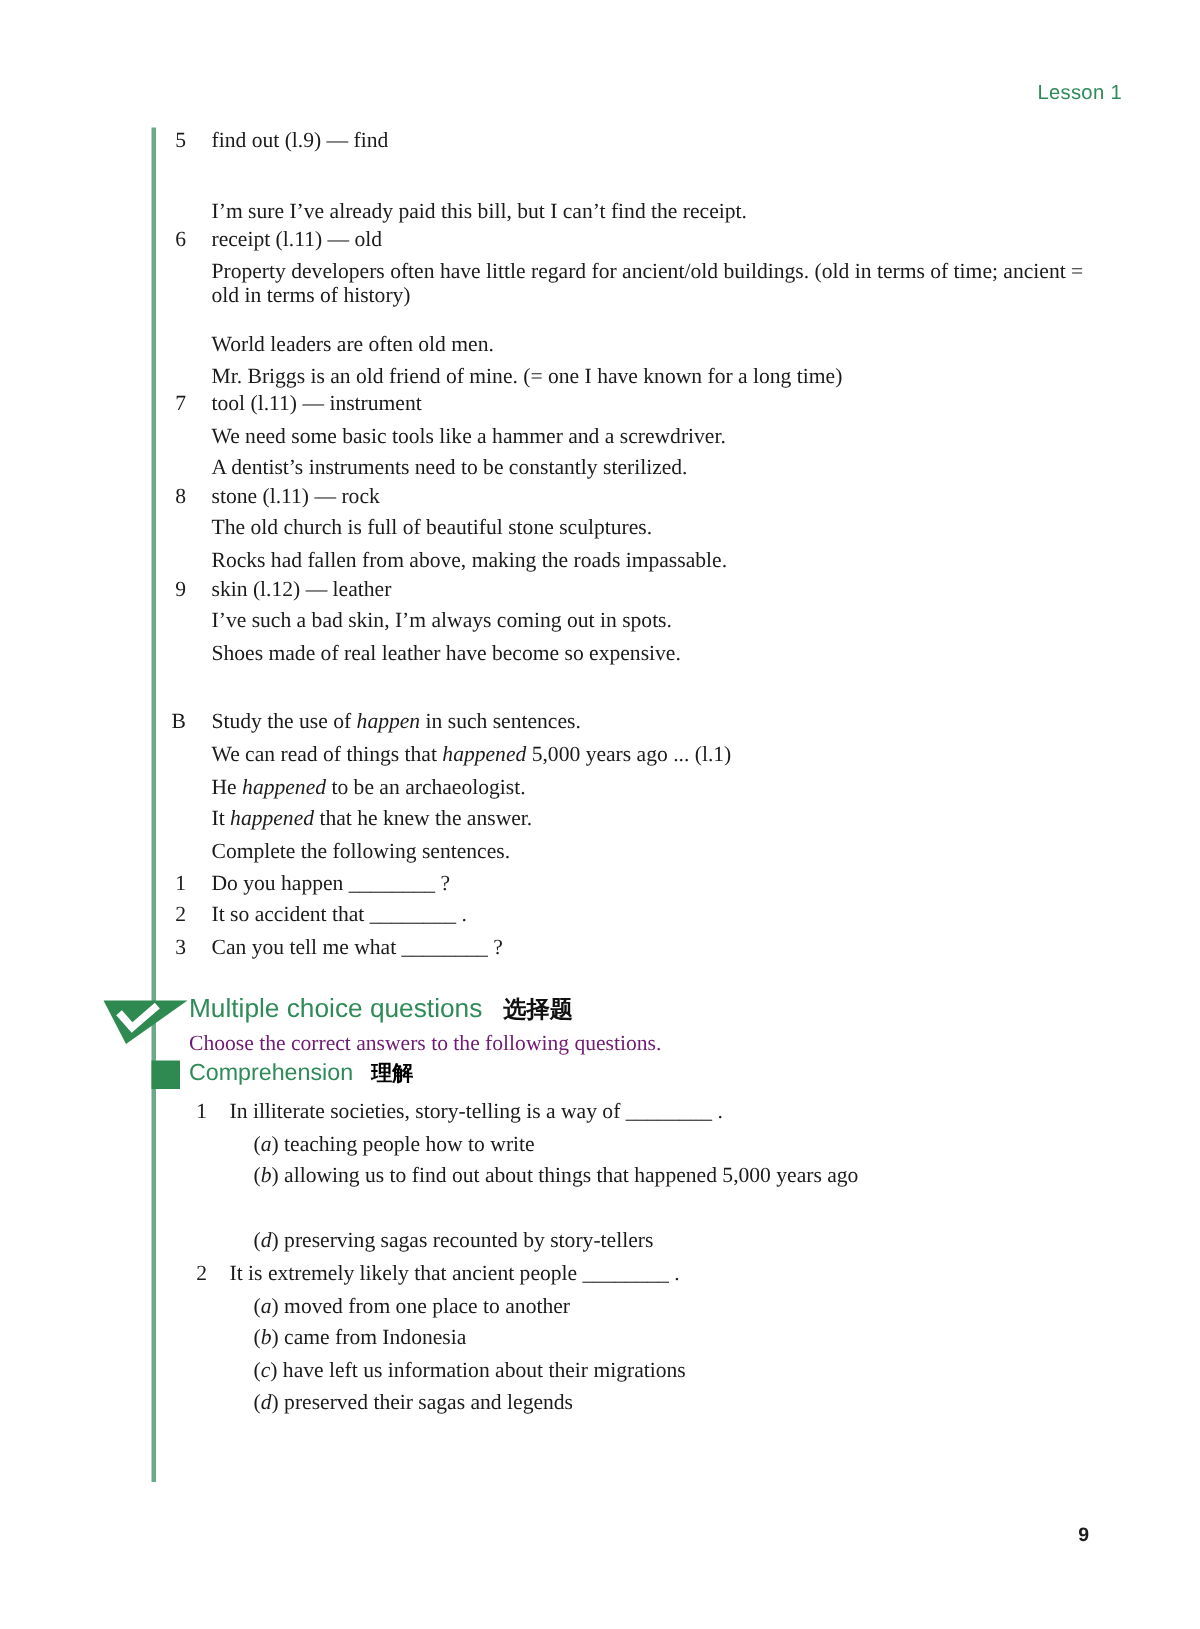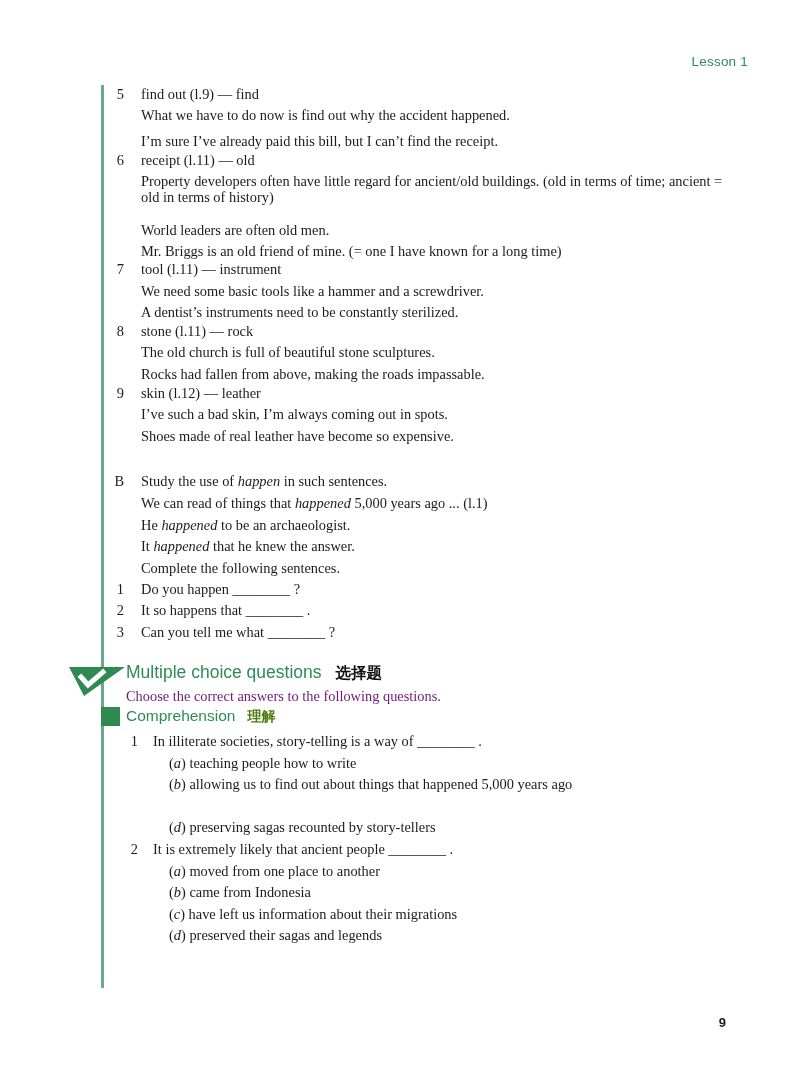--- a/index.html
+++ b/index.html
@@ -101,21 +101,21 @@
   .sub-title {
     position: absolute;
     left: 126px;
     top: 707px;
     font-family: "Liberation Sans", sans-serif;
     font-size: 15.5px;
     color: #2e8b57;
     white-space: nowrap;
   }
   .sub-title .cn {
-    color: #4d7c0f;
+    color: #000000;
     font-weight: bold;
     font-size: 14px;
     margin-left: 12px;
   }
 
   
   .folio {
     position: absolute;
     right: 74px;
     top: 1015px;
@@ -129,21 +129,20 @@
 <body>
 
 <div class="page">
 
   <div class="running-head">Lesson 1</div>
 
   <div class="rule"></div>
 
   <div class="num" style="left:110px; top:86px;">5</div>
   <div class="line" style="left:141px; top:86px;">find out (l.9) — find</div>
-  <div class="line" style="left:141px; top:107px;">What we have to do now is find out why the accident happened.</div>
   <div class="line" style="left:141px; top:133px;font-family:Liberation Serif, serif;">I’m sure I’ve already paid this bill, but I can’t find the receipt.</div>
 
   <div class="num" style="left:110px; top:152px;">6</div>
   <div class="line" style="left:141px; top:152px;">receipt (l.11) — old</div>
   <div class="line wrap" style="left:141px; top:173px; width:592px;">Property developers often have little regard for ancient/old buildings. (old in terms of time; ancient = old in terms of history)</div>
   <div class="line" style="left:141px; top:222px;">World leaders are often old men.</div>
   <div class="line" style="left:141px; top:243px;">Mr. Briggs is an old friend of mine. (= one I have known for a long time)</div>
 
   <div class="num" style="left:110px; top:261px;">7</div>
   <div class="line" style="left:141px; top:261px;">tool (l.11) — instrument</div>
@@ -165,21 +164,21 @@
 
   <div class="line" style="left:141px; top:495px;"><span>We can read of things that </span><i>happened</i><span> 5,000 years ago ... (l.1)</span></div>
   <div class="line" style="left:141px; top:517px;"><span>He </span><i>happened</i><span> to be an archaeologist.</span></div>
   <div class="line" style="left:141px; top:538px;"><span>It </span><i>happened</i><span> that he knew the answer.</span></div>
 
   <div class="line" style="left:141px; top:560px;">Complete the following sentences.</div>
 
   <div class="num" style="left:110px; top:581px;">1</div>
   <div class="line" style="left:141px; top:581px;">Do you happen ________ ?</div>
   <div class="num" style="left:110px; top:602px;">2</div>
-  <div class="line" style="left:141px; top:602px;">It so happens that ________ .</div>
+  <div class="line" style="left:141px; top:602px;">It so accident that ________ .</div>
   <div class="num" style="left:110px; top:624px;">3</div>
   <div class="line" style="left:141px; top:624px;">Can you tell me what ________ ?</div>
 
   <svg class="flag" viewBox="0 0 58 34">
     <polygon points="1,4 57,4 16,33" fill="#2f8a52"></polygon>
     <path d="M13,14 L20,22 L35,9" stroke="#ffffff" stroke-width="5" fill="none" stroke-linecap="square"></path>
   </svg>
 
   <div class="sec-title"><span>Multiple choice questions</span><span class="cn">选择题</span></div>
   <div class="sec-sub">Choose the correct answers to the following questions.</div>

